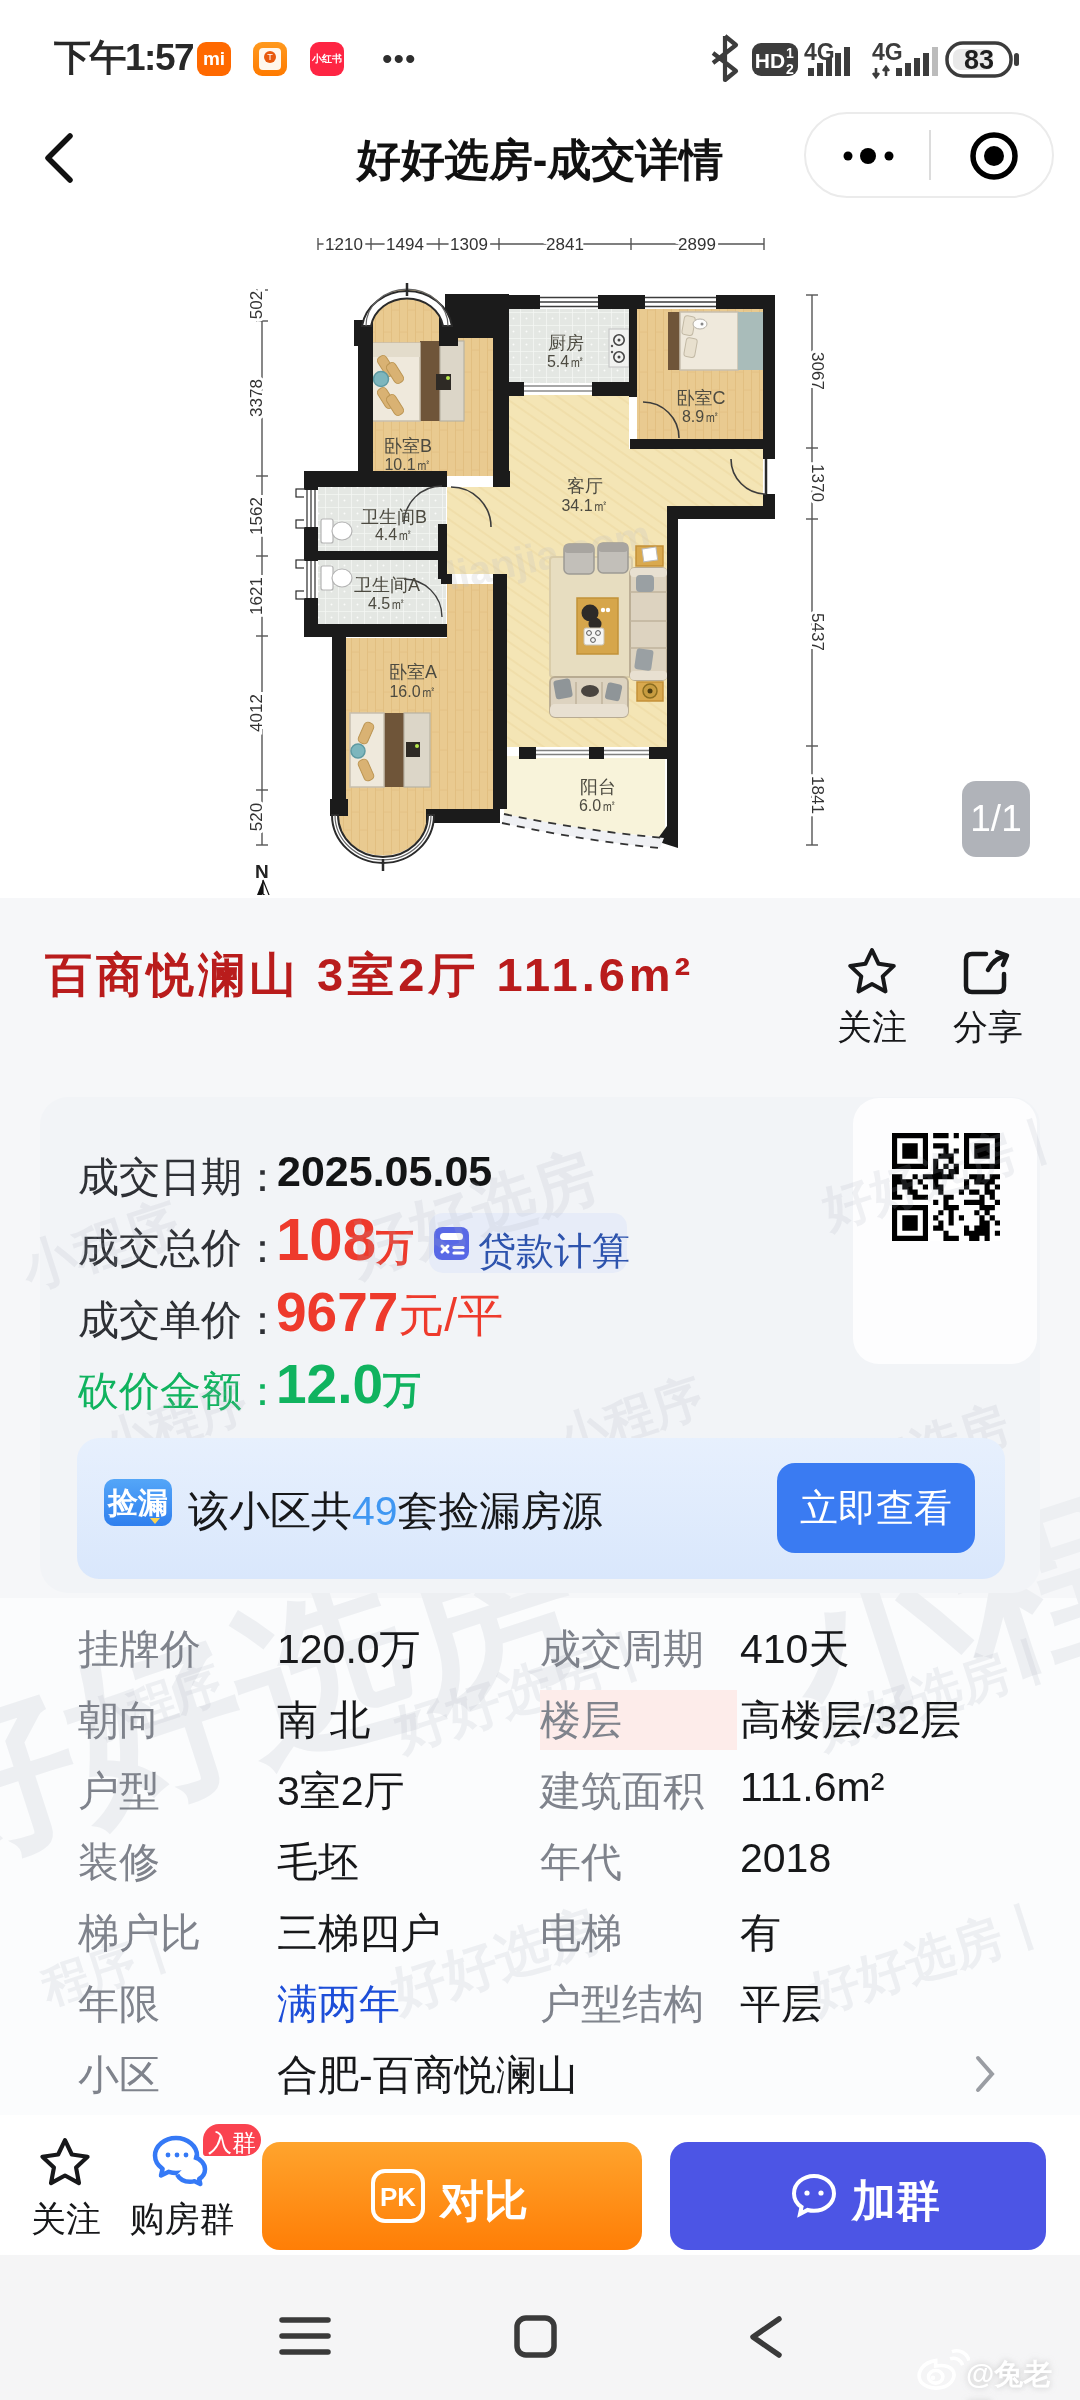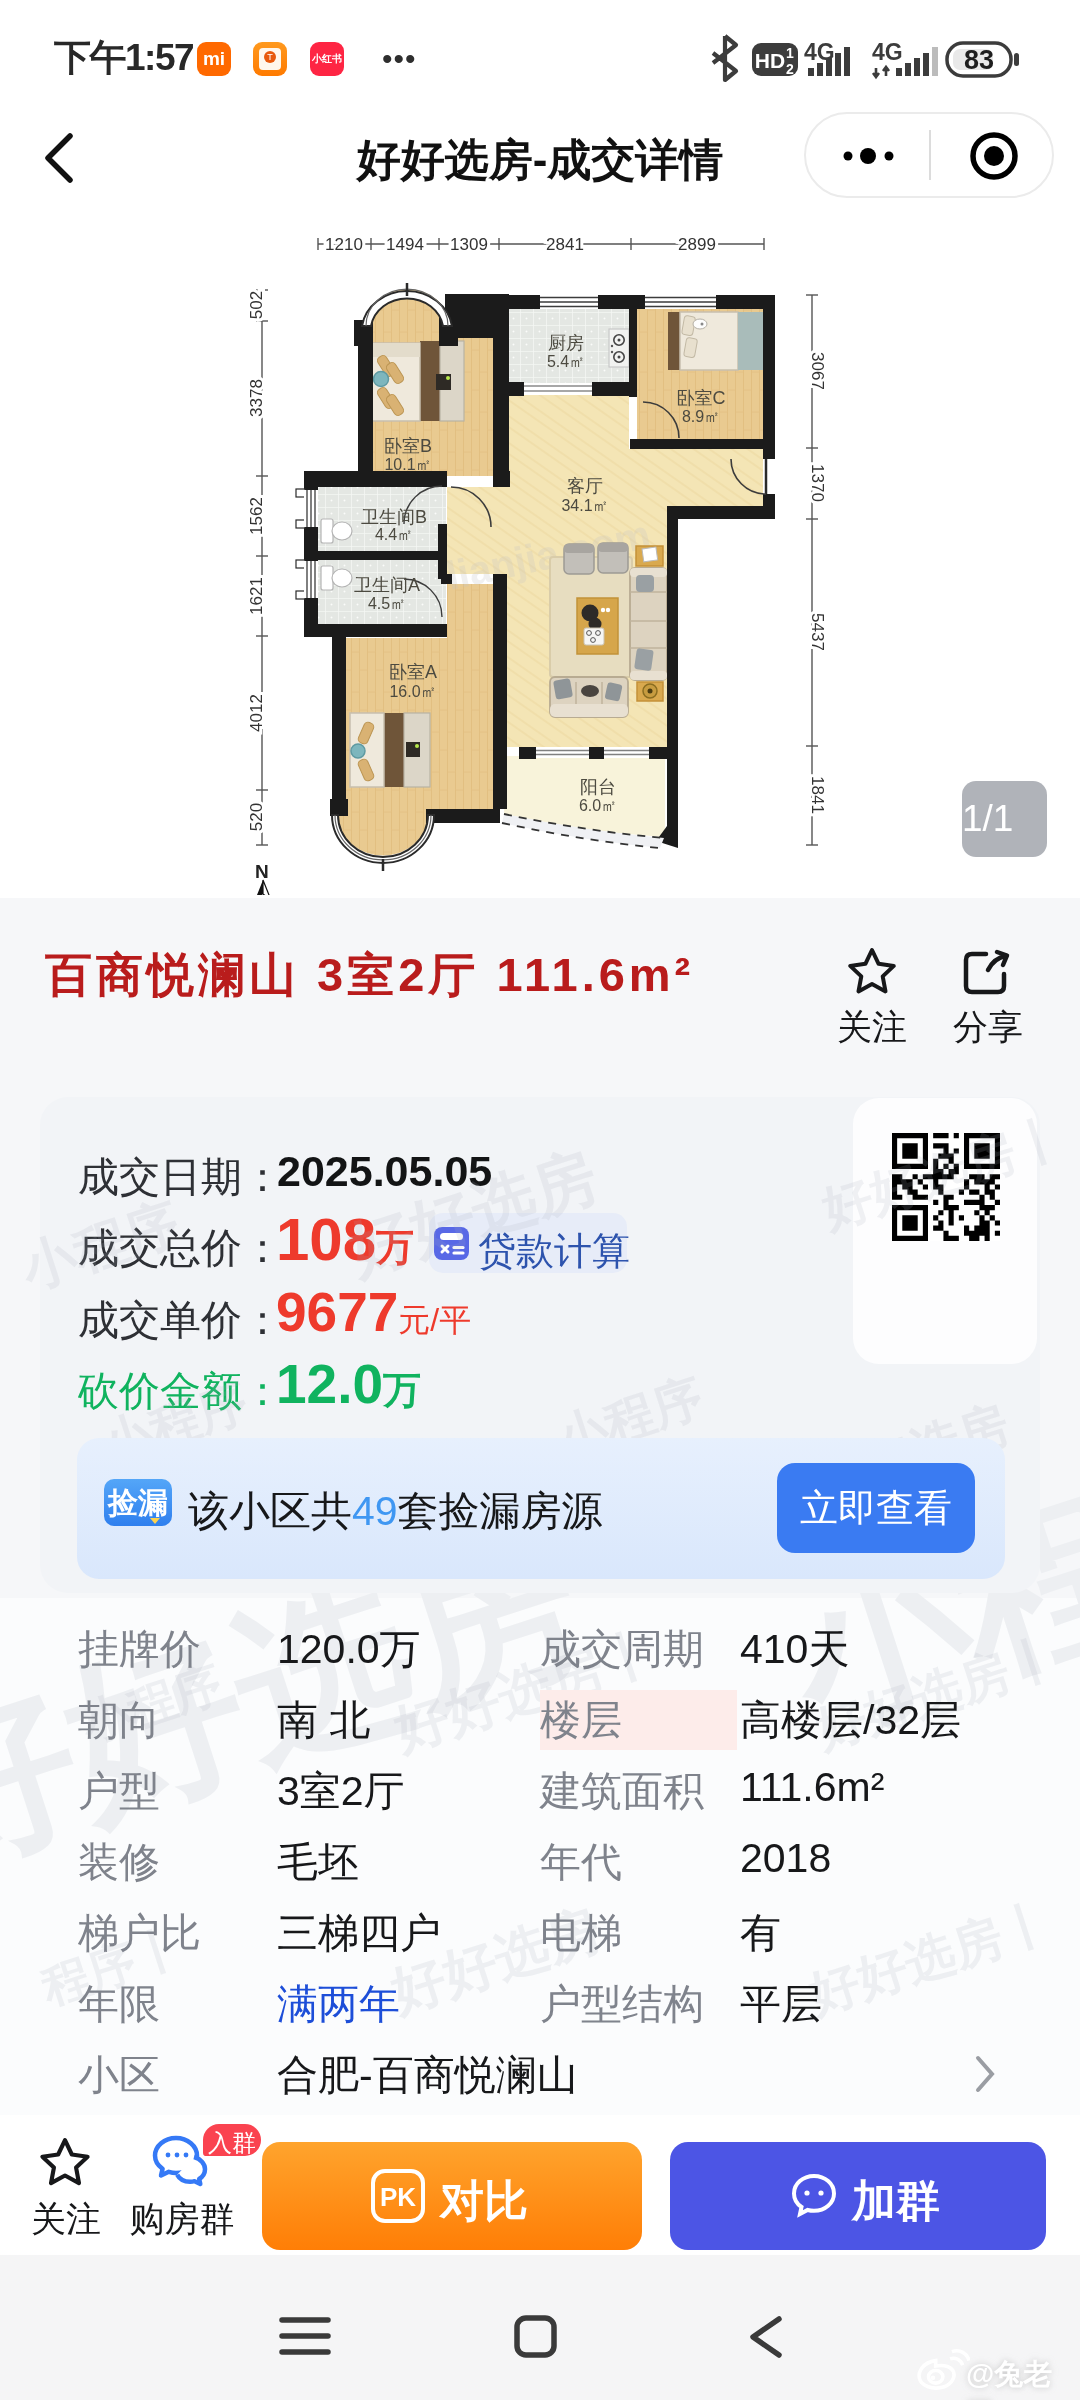--- a/index.html
+++ b/index.html
@@ -401,21 +401,21 @@
   <text transform="translate(812,483) rotate(90)">1370</text>
   <text transform="translate(812,632) rotate(90)">5437</text>
   <text transform="translate(812,795) rotate(90)">1841</text>
 </g>
 
 <text x="255" y="878" font-size="19" fill="#222" font-weight="700">N</text>
 <path d="M 263,880 L 255,900 L 263,894 Z" fill="#111"></path>
 <path d="M 263,880 L 271,900 L 263,894 Z" fill="#fff" stroke="#111" stroke-width="1.2"></path>
 </svg>
 
-<div class="abs" style="left:962px;top:781px;width:85px;height:76px;border-radius:14px;background:rgba(145,150,158,0.72);color:#fff;font-size:37px;text-align:left;line-height:76px;">1/1</div>
+<div class="abs" style="left:962px;top:781px;width:68px;height:76px;border-radius:14px;background:rgba(145,150,158,0.72);color:#fff;font-size:37px;text-align:center;line-height:76px;">1/1</div>
 
 <div class="abs" style="left:0;top:898px;width:1080px;height:1217px;background:#f6f7f9;"></div>
 
 <div class="abs" style="left:0;top:1598px;width:1080px;height:517px;background:#fbfcfd;"></div>
 
 <div class="abs" style="left:760px;top:1555px;font-size:175px;font-weight:700;color:#edeff2;transform:rotate(-18deg);transform-origin:0 0;white-space:nowrap;">小程序丨</div>
 <div class="abs" style="left:-130px;top:1695px;font-size:175px;font-weight:700;color:#edeff2;transform:rotate(-18deg);transform-origin:0 0;white-space:nowrap;">好好选房</div>
 <div class="abs" style="left:1012px;top:1640px;font-size:175px;font-weight:700;color:#eff1f4;transform:rotate(-18deg);transform-origin:0 0;white-space:nowrap;">丨好</div>
 
 <div class="abs" style="left:45px;top:944px;font-size:47px;font-weight:700;color:#b91c1c;letter-spacing:4px;">百商悦澜山 3室2厅 111.6m²</div>
@@ -443,21 +443,21 @@
 <div class="abs" style="left:429px;top:1213px;width:198px;height:60px;border-radius:14px;background:#e7ecf8;"></div>
 <svg class="abs" style="left:434px;top:1227px;" width="35" height="33" viewBox="0 0 35 33">
   <rect x="0" y="0" width="35" height="33" rx="8" fill="#5868e6"></rect>
   <rect x="6" y="6" width="23" height="7" rx="3.5" fill="#fff"></rect>
   <path d="M8 19 l6 6 M14 19 l-6 6" stroke="#fff" stroke-width="3" stroke-linecap="round"></path>
   <path d="M20 20.5 h9 M20 26 h9" stroke="#fff" stroke-width="3.2" stroke-linecap="round"></path>
 </svg>
 <div class="abs" style="left:478px;top:1226px;font-size:38px;color:#2d53ad;">贷款计算</div>
 
 <div class="abs" style="left:78px;top:1293px;font-size:41px;color:#2e3035;">成交单价：</div>
-<div class="abs" style="left:276px;top:1280px;font-size:55px;font-weight:700;color:#ee3a2c;">9677<span style="font-size:32px;font-weight:400;">元/平</span></div>
+<div class="abs" style="left:276px;top:1280px;font-size:55px;font-weight:700;color:#ee3a2c;">9677<span style="font-size:46px;font-weight:400;">元/平</span></div>
 
 <div class="abs" style="left:78px;top:1364px;font-size:41px;color:#10b35f;">砍价金额：</div>
 <div class="abs" style="left:276px;top:1352px;font-size:55px;font-weight:700;color:#10b35f;">12.0<span style="font-size:38px;">万</span></div>
 
 <div class="abs" style="left:853px;top:1098px;width:184px;height:266px;border-radius:26px;background:#fdfdfe;"></div>
 
 <svg class="abs" style="left:892px;top:1133px;" width="108" height="108" viewBox="0 0 107.1 107.1">
     <rect width="107.1" height="107.1" fill="#fff"></rect>
     <path d="M0.0 0.0h35.7v5.1h-35.7zM40.8 0.0h15.3v5.1h-15.3zM61.2 0.0h5.1v5.1h-5.1zM71.4 0.0h35.7v5.1h-35.7zM0.0 5.1h5.1v5.1h-5.1zM30.6 5.1h5.1v5.1h-5.1zM71.4 5.1h5.1v5.1h-5.1zM102.0 5.1h5.1v5.1h-5.1zM0.0 10.2h5.1v5.1h-5.1zM10.2 10.2h15.3v5.1h-15.3zM30.6 10.2h5.1v5.1h-5.1zM40.8 10.2h15.3v5.1h-15.3zM71.4 10.2h5.1v5.1h-5.1zM81.6 10.2h15.3v5.1h-15.3zM102.0 10.2h5.1v5.1h-5.1zM0.0 15.3h5.1v5.1h-5.1zM10.2 15.3h15.3v5.1h-15.3zM30.6 15.3h5.1v5.1h-5.1zM51.0 15.3h5.1v5.1h-5.1zM61.2 15.3h5.1v5.1h-5.1zM71.4 15.3h5.1v5.1h-5.1zM81.6 15.3h15.3v5.1h-15.3zM102.0 15.3h5.1v5.1h-5.1zM0.0 20.4h5.1v5.1h-5.1zM10.2 20.4h15.3v5.1h-15.3zM30.6 20.4h5.1v5.1h-5.1zM45.9 20.4h15.3v5.1h-15.3zM71.4 20.4h5.1v5.1h-5.1zM81.6 20.4h15.3v5.1h-15.3zM102.0 20.4h5.1v5.1h-5.1zM0.0 25.5h5.1v5.1h-5.1zM30.6 25.5h5.1v5.1h-5.1zM40.8 25.5h5.1v5.1h-5.1zM56.1 25.5h5.1v5.1h-5.1zM71.4 25.5h5.1v5.1h-5.1zM102.0 25.5h5.1v5.1h-5.1zM0.0 30.6h35.7v5.1h-35.7zM40.8 30.6h5.1v5.1h-5.1zM51.0 30.6h5.1v5.1h-5.1zM61.2 30.6h5.1v5.1h-5.1zM71.4 30.6h35.7v5.1h-35.7zM40.8 35.7h10.2v5.1h-10.2zM56.1 35.7h10.2v5.1h-10.2zM0.0 40.8h10.2v5.1h-10.2zM20.4 40.8h5.1v5.1h-5.1zM30.6 40.8h30.6v5.1h-30.6zM76.5 40.8h15.3v5.1h-15.3zM96.9 40.8h10.2v5.1h-10.2zM0.0 45.9h20.4v5.1h-20.4zM25.5 45.9h5.1v5.1h-5.1zM40.8 45.9h5.1v5.1h-5.1zM71.4 45.9h5.1v5.1h-5.1zM81.6 45.9h20.4v5.1h-20.4zM0.0 51.0h5.1v5.1h-5.1zM10.2 51.0h10.2v5.1h-10.2zM30.6 51.0h5.1v5.1h-5.1zM40.8 51.0h10.2v5.1h-10.2zM71.4 51.0h5.1v5.1h-5.1zM91.8 51.0h5.1v5.1h-5.1zM102.0 51.0h5.1v5.1h-5.1zM0.0 56.1h5.1v5.1h-5.1zM15.3 56.1h10.2v5.1h-10.2zM45.9 56.1h5.1v5.1h-5.1zM66.3 56.1h5.1v5.1h-5.1zM76.5 56.1h10.2v5.1h-10.2zM91.8 56.1h10.2v5.1h-10.2zM0.0 61.2h10.2v5.1h-10.2zM20.4 61.2h15.3v5.1h-15.3zM51.0 61.2h10.2v5.1h-10.2zM86.7 61.2h5.1v5.1h-5.1zM96.9 61.2h5.1v5.1h-5.1zM40.8 66.3h5.1v5.1h-5.1zM51.0 66.3h5.1v5.1h-5.1zM71.4 66.3h20.4v5.1h-20.4zM102.0 66.3h5.1v5.1h-5.1zM0.0 71.4h35.7v5.1h-35.7zM51.0 71.4h15.3v5.1h-15.3zM86.7 71.4h15.3v5.1h-15.3zM0.0 76.5h5.1v5.1h-5.1zM30.6 76.5h5.1v5.1h-5.1zM45.9 76.5h5.1v5.1h-5.1zM56.1 76.5h5.1v5.1h-5.1zM81.6 76.5h5.1v5.1h-5.1zM91.8 76.5h5.1v5.1h-5.1zM0.0 81.6h5.1v5.1h-5.1zM10.2 81.6h15.3v5.1h-15.3zM30.6 81.6h5.1v5.1h-5.1zM40.8 81.6h5.1v5.1h-5.1zM56.1 81.6h5.1v5.1h-5.1zM66.3 81.6h5.1v5.1h-5.1zM86.7 81.6h5.1v5.1h-5.1zM96.9 81.6h5.1v5.1h-5.1zM0.0 86.7h5.1v5.1h-5.1zM10.2 86.7h15.3v5.1h-15.3zM30.6 86.7h5.1v5.1h-5.1zM45.9 86.7h5.1v5.1h-5.1zM56.1 86.7h5.1v5.1h-5.1zM86.7 86.7h10.2v5.1h-10.2zM102.0 86.7h5.1v5.1h-5.1zM0.0 91.8h5.1v5.1h-5.1zM10.2 91.8h15.3v5.1h-15.3zM30.6 91.8h5.1v5.1h-5.1zM40.8 91.8h10.2v5.1h-10.2zM71.4 91.8h5.1v5.1h-5.1zM81.6 91.8h15.3v5.1h-15.3zM0.0 96.9h5.1v5.1h-5.1zM30.6 96.9h5.1v5.1h-5.1zM51.0 96.9h5.1v5.1h-5.1zM71.4 96.9h25.5v5.1h-25.5zM102.0 96.9h5.1v5.1h-5.1zM0.0 102.0h35.7v5.1h-35.7zM51.0 102.0h15.3v5.1h-15.3zM76.5 102.0h10.2v5.1h-10.2zM91.8 102.0h5.1v5.1h-5.1z" fill="#000"></path>
   </svg>

